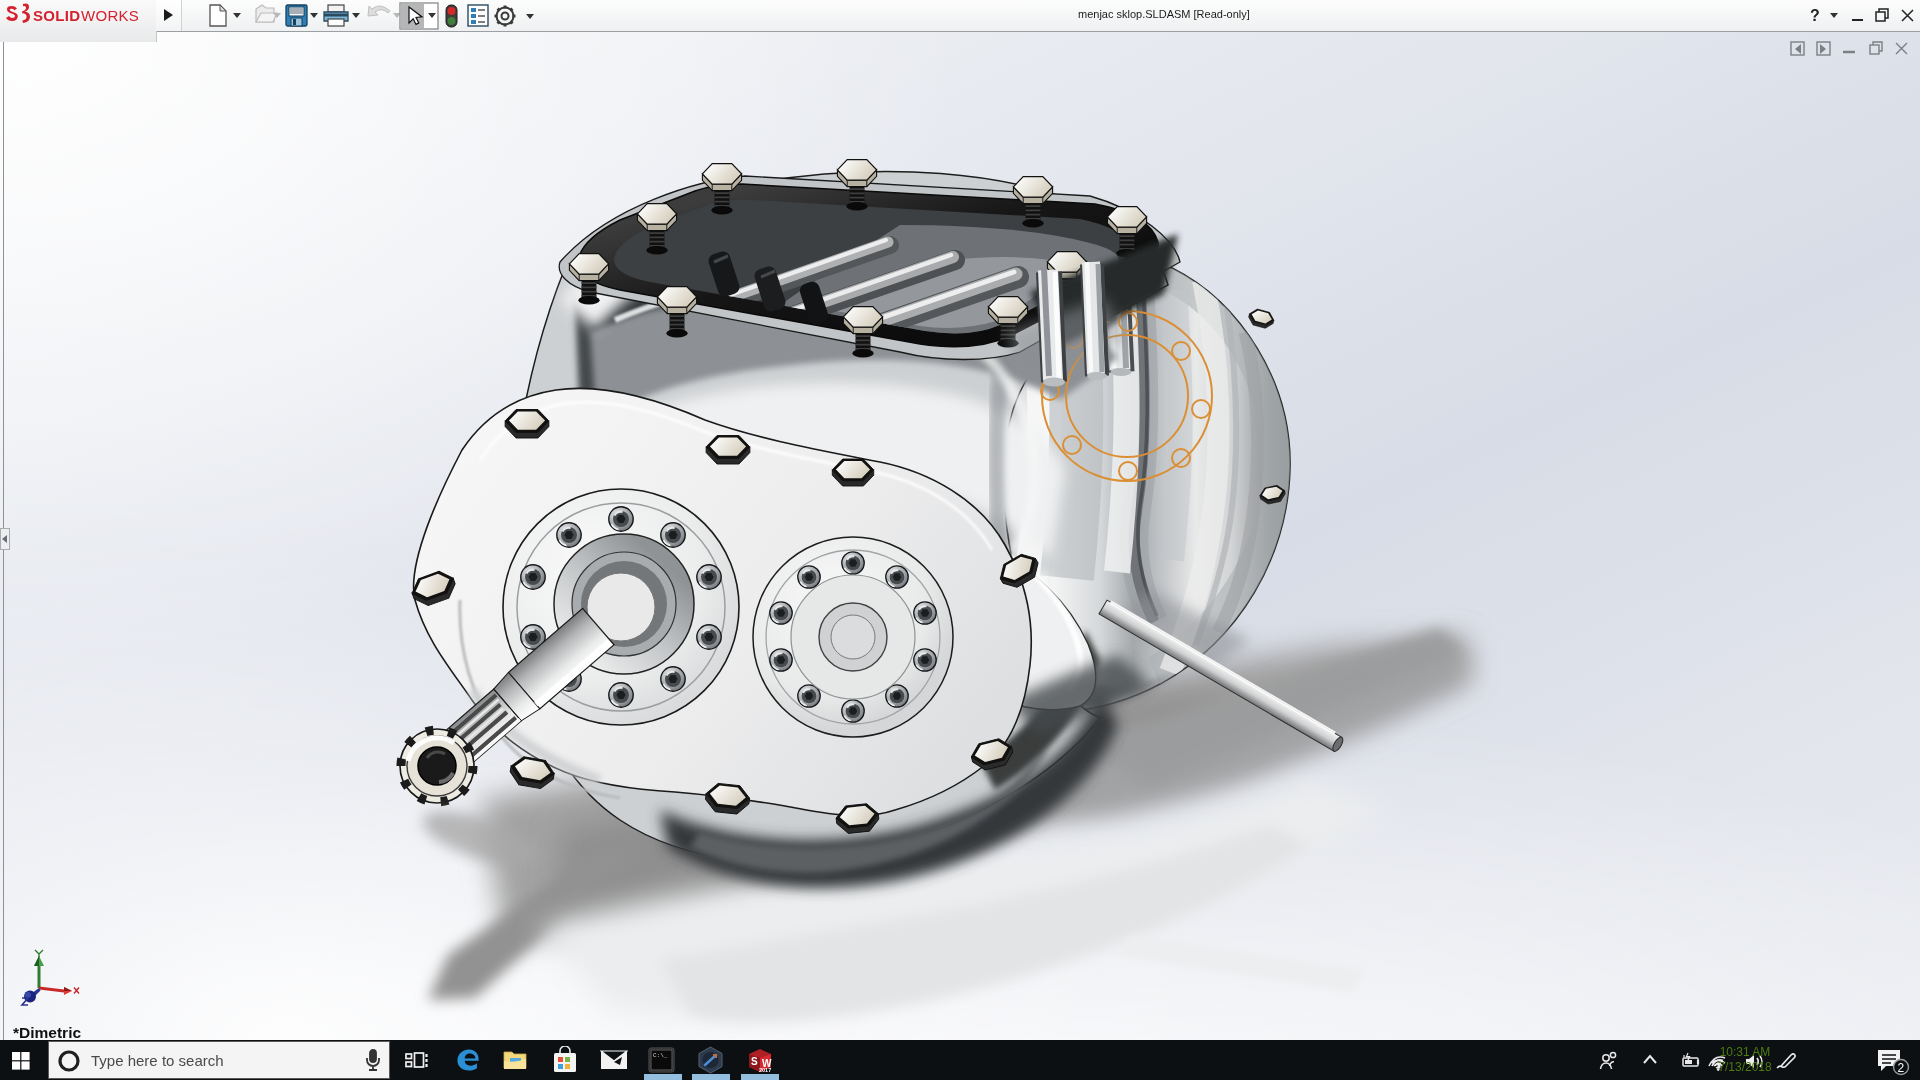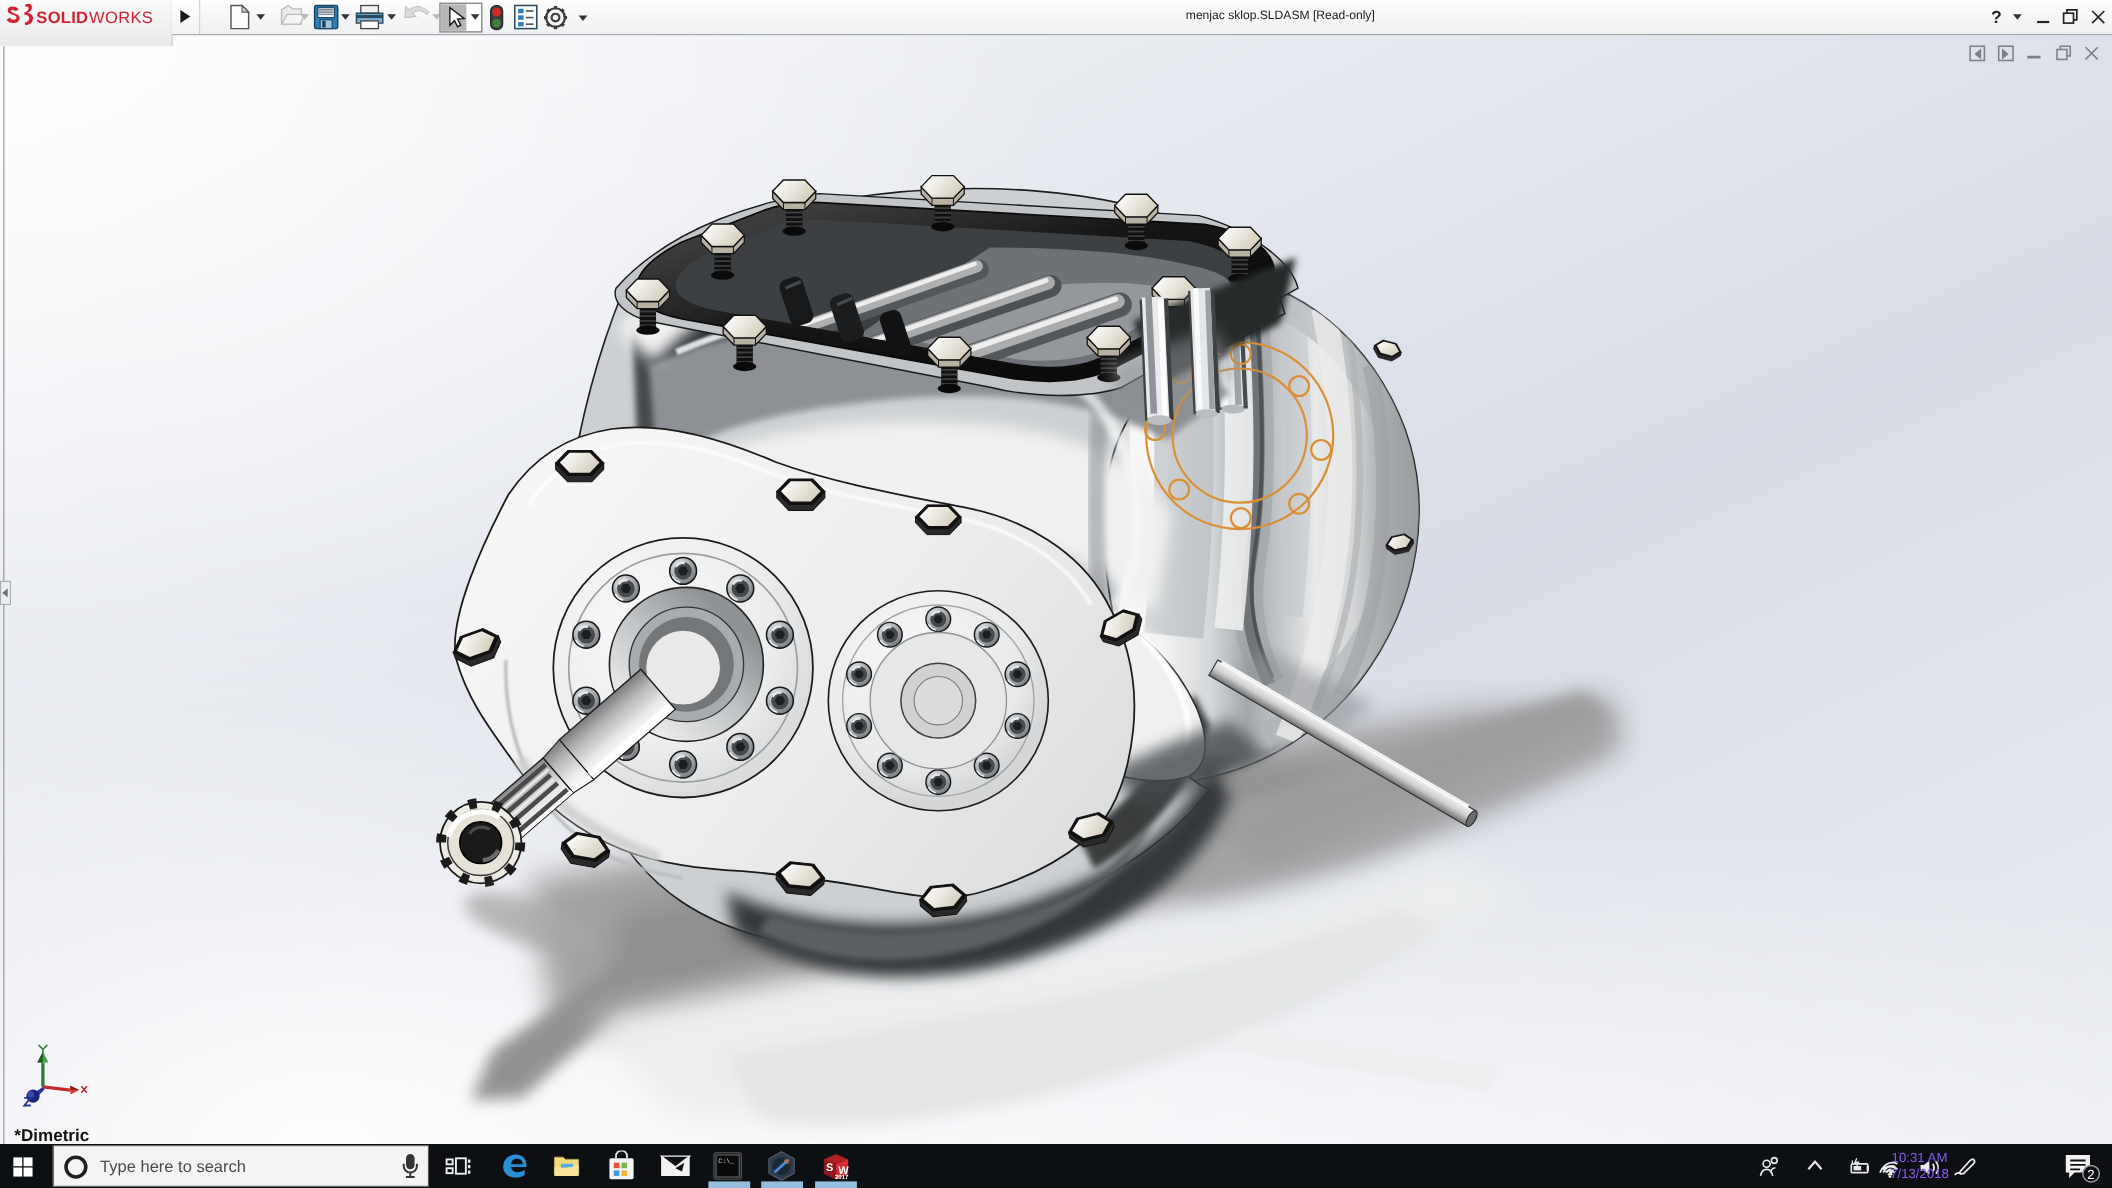--- a/index.html
+++ b/index.html
@@ -23,21 +23,21 @@
 #vpborder{position:absolute;left:3px;top:32px;width:1px;height:1008px;background:#8d9094;}
 #collapser{position:absolute;left:0px;top:528px;width:8px;height:20px;background:#eceef0;border:1px solid #a8abaf;}
 #collapser:after{content:"";position:absolute;left:1px;top:6px;border-right:5px solid #6a6e73;border-top:4px solid transparent;border-bottom:4px solid transparent;}
 
 .vpc{position:absolute;top:41px;color:#7b8087;}
 
 #taskbar{position:absolute;left:0;top:1040px;width:1920px;height:40px;background:#0d1013;}
 #search{position:absolute;left:48px;top:1041px;width:342px;height:38px;background:#f4f4f4;border:1px solid #5a5a5a;box-sizing:border-box;}
 #search .stxt{position:absolute;left:42px;top:10px;font-size:15px;color:#4a4a4a;}
 .tray{position:absolute;color:#f2f2f2;}
-#clock{position:absolute;left:1714px;top:1045px;width:62px;text-align:center;color:#8b5cf6;font-size:12px;line-height:15px;opacity:.999;will-change:transform;}
+#clock{position:absolute;left:1714px;top:1045px;width:62px;text-align:center;color:#4d7c0f;font-size:12px;line-height:15px;opacity:.999;will-change:transform;}
 .runbar{position:absolute;top:1074px;height:6px;width:38px;background:#93bede;}
 </style>
 </head>
 <body>
 <div id="root">
 
 <div id="viewport"></div>
 <svg id="scene" width="1920" height="1080" viewBox="0 0 1920 1080" style="position:absolute;left:0;top:0">
 <defs>
  <filter id="b14" x="-30%" y="-30%" width="160%" height="160%">

